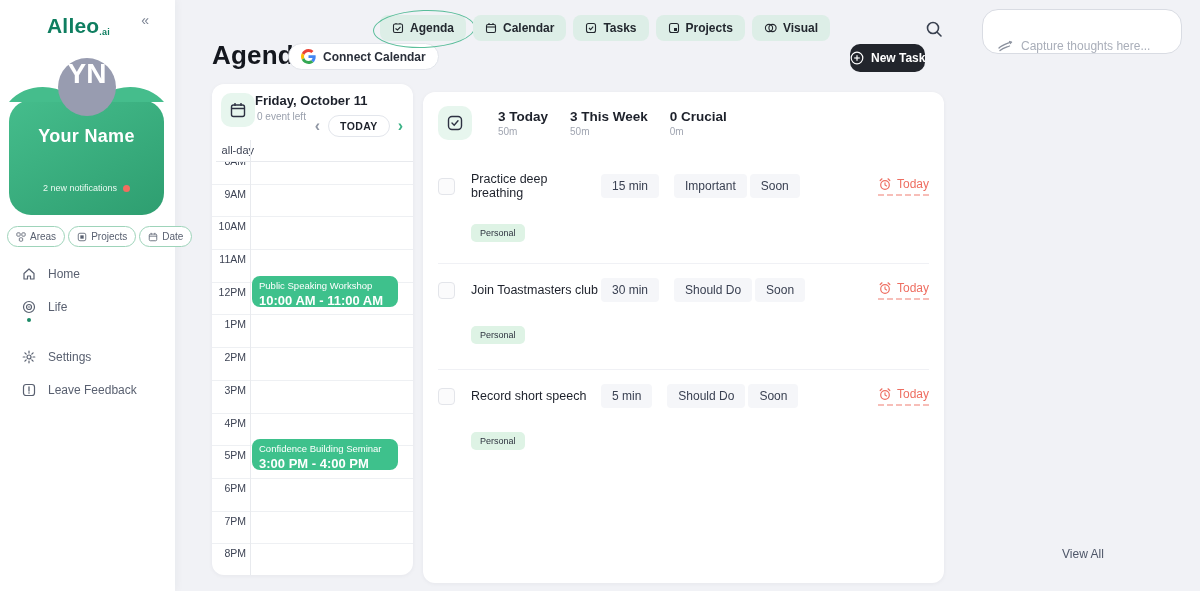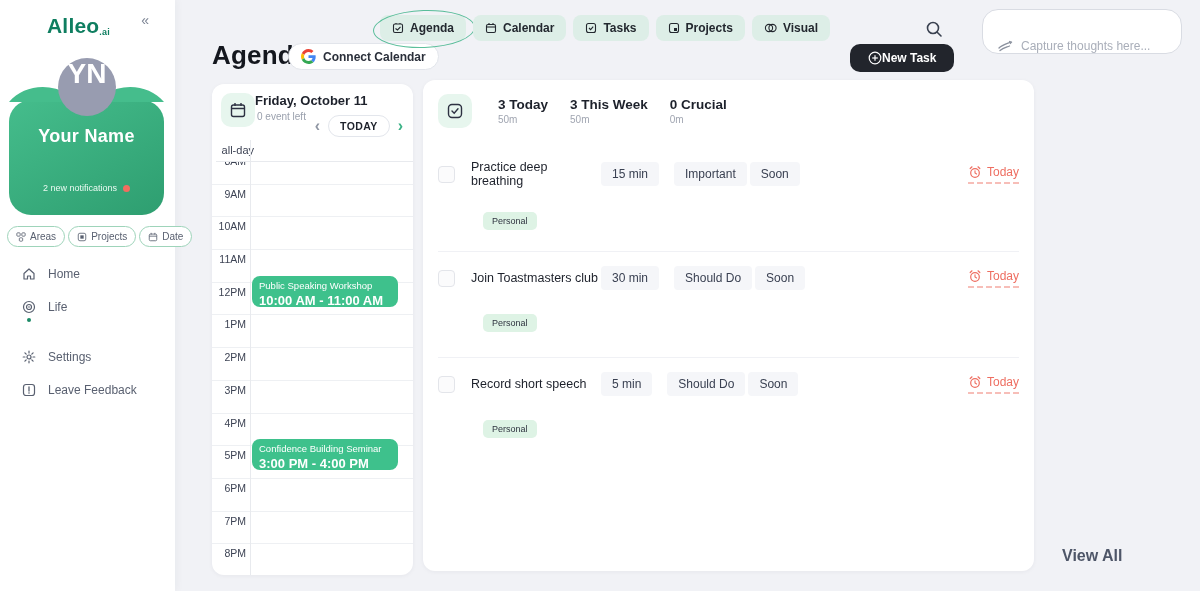--- a/index.html
+++ b/index.html
@@ -34,21 +34,21 @@
   .tab svg { display:block; }
   .tab.active .ellipse { position:absolute; left:-7px; right:-9px; top:-5px; bottom:-7px; border:1.6px solid rgba(62,180,137,.85); border-radius:50%; transform:rotate(-2deg); pointer-events:none; }
   .search-btn { position:absolute; left:924px; top:19px; width:20px; height:20px; cursor:pointer; }
   .capture-box { position:absolute; left:982px; top:9px; width:200px; height:45px; background:#fff; border:1px solid #d9dce3; border-radius:16px; display:flex; align-items:flex-end; gap:8px; padding:0 14px; }
   .capture-box input { border:none; outline:none; width:140px; font-size:12px; color:#3a4152; background:transparent; font-family:"Liberation Sans", sans-serif; }
   .capture-box input::placeholder { color:#a9aeb9; }
 
   
   .page-title { position:absolute; left:212px; top:40px; font-size:26px; font-weight:bold; color:#14171e; letter-spacing:.2px; }
   .connect-btn { position:absolute; left:288px; top:43px; height:27px; display:flex; align-items:center; gap:7px; background:#fff; border:1px solid #e2e5eb; border-radius:16px; padding:0 12px; font-size:12px; font-weight:bold; color:#2a2f3a; cursor:pointer; }
-  .new-task-btn { position:absolute; left:850px; top:44px; height:28px; display:flex; align-items:center; background:#22252c; border-radius:10px; padding:0 18px; color:#fff; font-size:12px; font-weight:bold; cursor:pointer; }
+  .new-task-btn { position:absolute; left:850px; top:44px; height:28px; display:flex; align-items:center; gap:7px; background:#22252c; border-radius:10px; padding:0 0; color:#fff; font-size:12px; font-weight:bold; cursor:pointer; }
 
   
   .cal-card { position:absolute; left:212px; top:84px; width:201px; height:491px; background:#fff; border-radius:12px; overflow:hidden; box-shadow:0 1px 4px rgba(30,40,60,.05); }
   .cal-icon-box { position:absolute; left:9px; top:9px; width:34px; height:34px; border-radius:10px; background:#e7f6ee; display:flex; align-items:center; justify-content:center; }
   .cal-date { position:absolute; left:43px; top:9px; font-size:13px; font-weight:bold; color:#1d212b; }
   .cal-left { position:absolute; left:45px; top:27px; font-size:10px; color:#9aa0ad; }
   .cal-nav { position:absolute; right:10px; top:31px; display:flex; align-items:center; gap:8px; }
   .nav-chevron { font-size:16px; font-weight:bold; cursor:pointer; line-height:1; }
   .nav-prev { color:#8f96a3; }
   .nav-next { color:#3bb286; }
@@ -60,39 +60,39 @@
   .hrows { position:absolute; left:0; top:12px; width:100%; }
   .hrow { height:32.7px; border-bottom:1px solid #eef0f3; position:relative; }
   .hlabel { position:absolute; left:0; top:3px; width:34px; text-align:right; font-size:10.5px; color:#3d4354; }
   .cal-event { position:absolute; left:40px; width:146px; background:#3ec18c; border-radius:8px; padding:4px 7px; color:#fff; z-index:5; cursor:pointer; }
   .cal-event .ev-title { font-size:9.5px; display:block; line-height:1.25; }
   .cal-event .ev-time { font-size:13px; font-weight:bold; display:block; margin-top:1px; }
   .event-0 { top:136px; height:31px; }
   .event-1 { top:299px; height:31px; }
 
   
-  .tasks-card { position:absolute; left:423px; top:80px; width:611px; height:491px; background:#fff; border-radius:12px; box-shadow:0 1px 4px rgba(30,40,60,.05); }
+  .tasks-card { position:absolute; left:423px; top:92px; width:521px; height:491px; background:#fff; border-radius:12px; box-shadow:0 1px 4px rgba(30,40,60,.05); }
   .tasks-header { position:absolute; left:15px; top:14px; display:flex; align-items:center; }
   .tasks-icon-box { width:34px; height:34px; border-radius:10px; background:#e7f6ee; display:flex; align-items:center; justify-content:center; margin-right:26px; }
   .stat { margin-right:22px; }
   .stat-count { font-size:13.5px; font-weight:bold; color:#1d212b; }
   .stat-dur { font-size:10px; color:#a0a5b1; margin-top:2px; }
   .task-list { position:absolute; left:15px; right:15px; top:66px; }
   .task-row { padding:14px 0 12px 0; border-bottom:1px solid #f0f1f5; height:106px; }
   .task-row:last-child { border-bottom:none; }
   .task-main { display:flex; align-items:center; }
   .task-check { width:17px; height:17px; border:1px solid #e3e5ea; border-radius:4px; background:#fbfbfc; flex:0 0 auto; cursor:pointer; }
   .task-title { font-size:12.5px; font-weight:normal; color:#1d212b; margin-left:16px; width:130px; flex:0 0 auto; }
   .chip { background:#f5f6f9; border-radius:4px; padding:5px 11px; font-size:12px; color:#3a4152; white-space:nowrap; }
   .chip + .chip { margin-left:3px; }
   .chip-time { margin-right:12px; }
   .task-due { margin-left:auto; display:flex; align-items:center; gap:5px; color:#ee6e61; font-size:12px; padding-bottom:3px; border-bottom:2px dashed rgba(238,110,97,.45); cursor:pointer; }
   .task-tags { margin:22px 0 0 33px; }
-  .tag { display:inline-block; background:#def3e5; border-radius:5px; padding:4px 9px; font-size:9px; color:#2f3440;margin-left:12px; }
-  .view-all { position:absolute; left:1062px; top:547px; font-size:16px; font-weight:bold; color:#4e5668; cursor:pointer; }
+  .tag { display:inline-block; background:#def3e5; border-radius:5px; padding:4px 9px; font-size:9px; color:#2f3440; }
+  .view-all { position:absolute; left:1062px; top:547px; font-size:12px; font-weight:normal; color:#4e5668; cursor:pointer; }
 </style>
 </head>
 <body>
 
 <div class="sidebar">
   <div class="logo-row">
     <div class="logo"><span>Alleo</span><span class="suffix">.ai</span></div>
     <div class="collapse-btn">«</div>
   </div>
   <div class="avatar">

